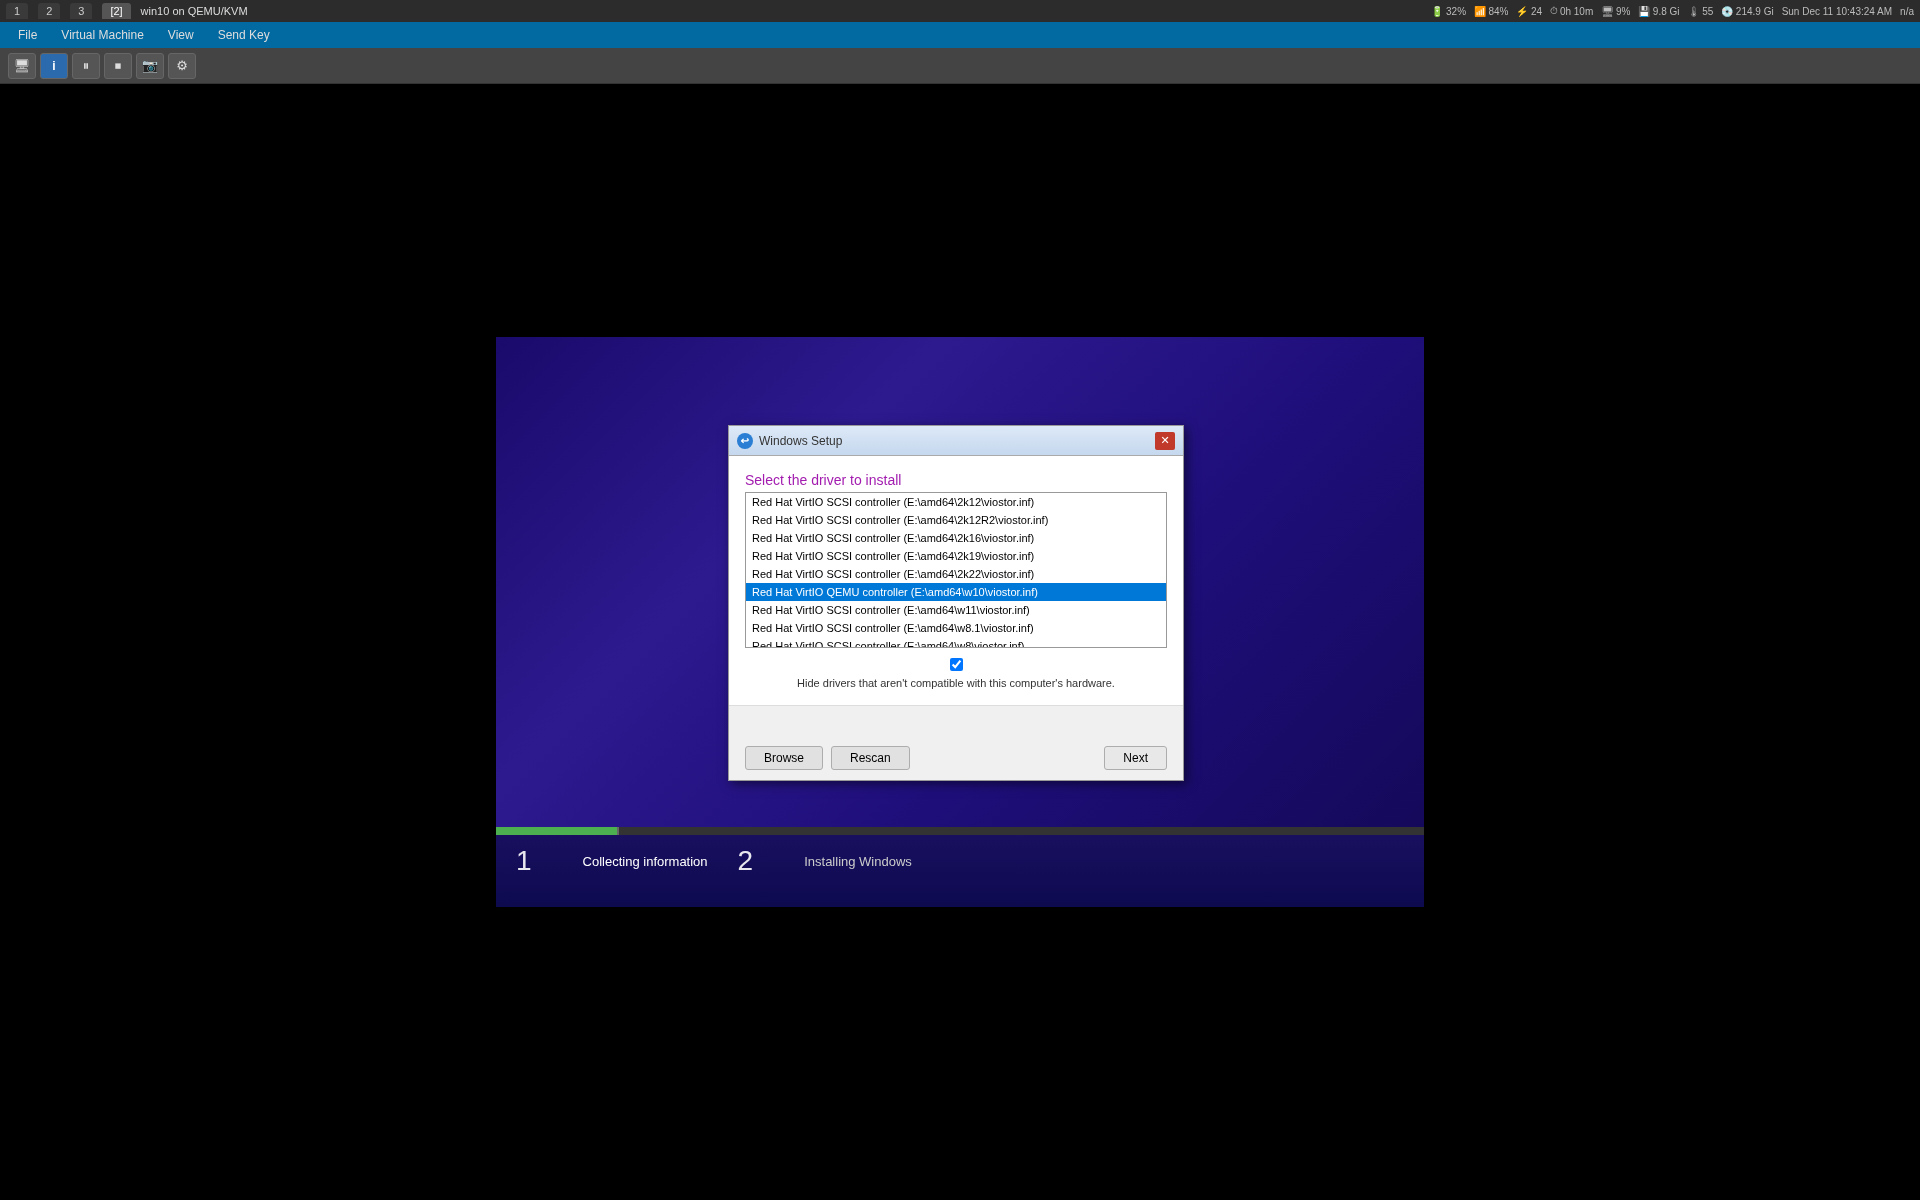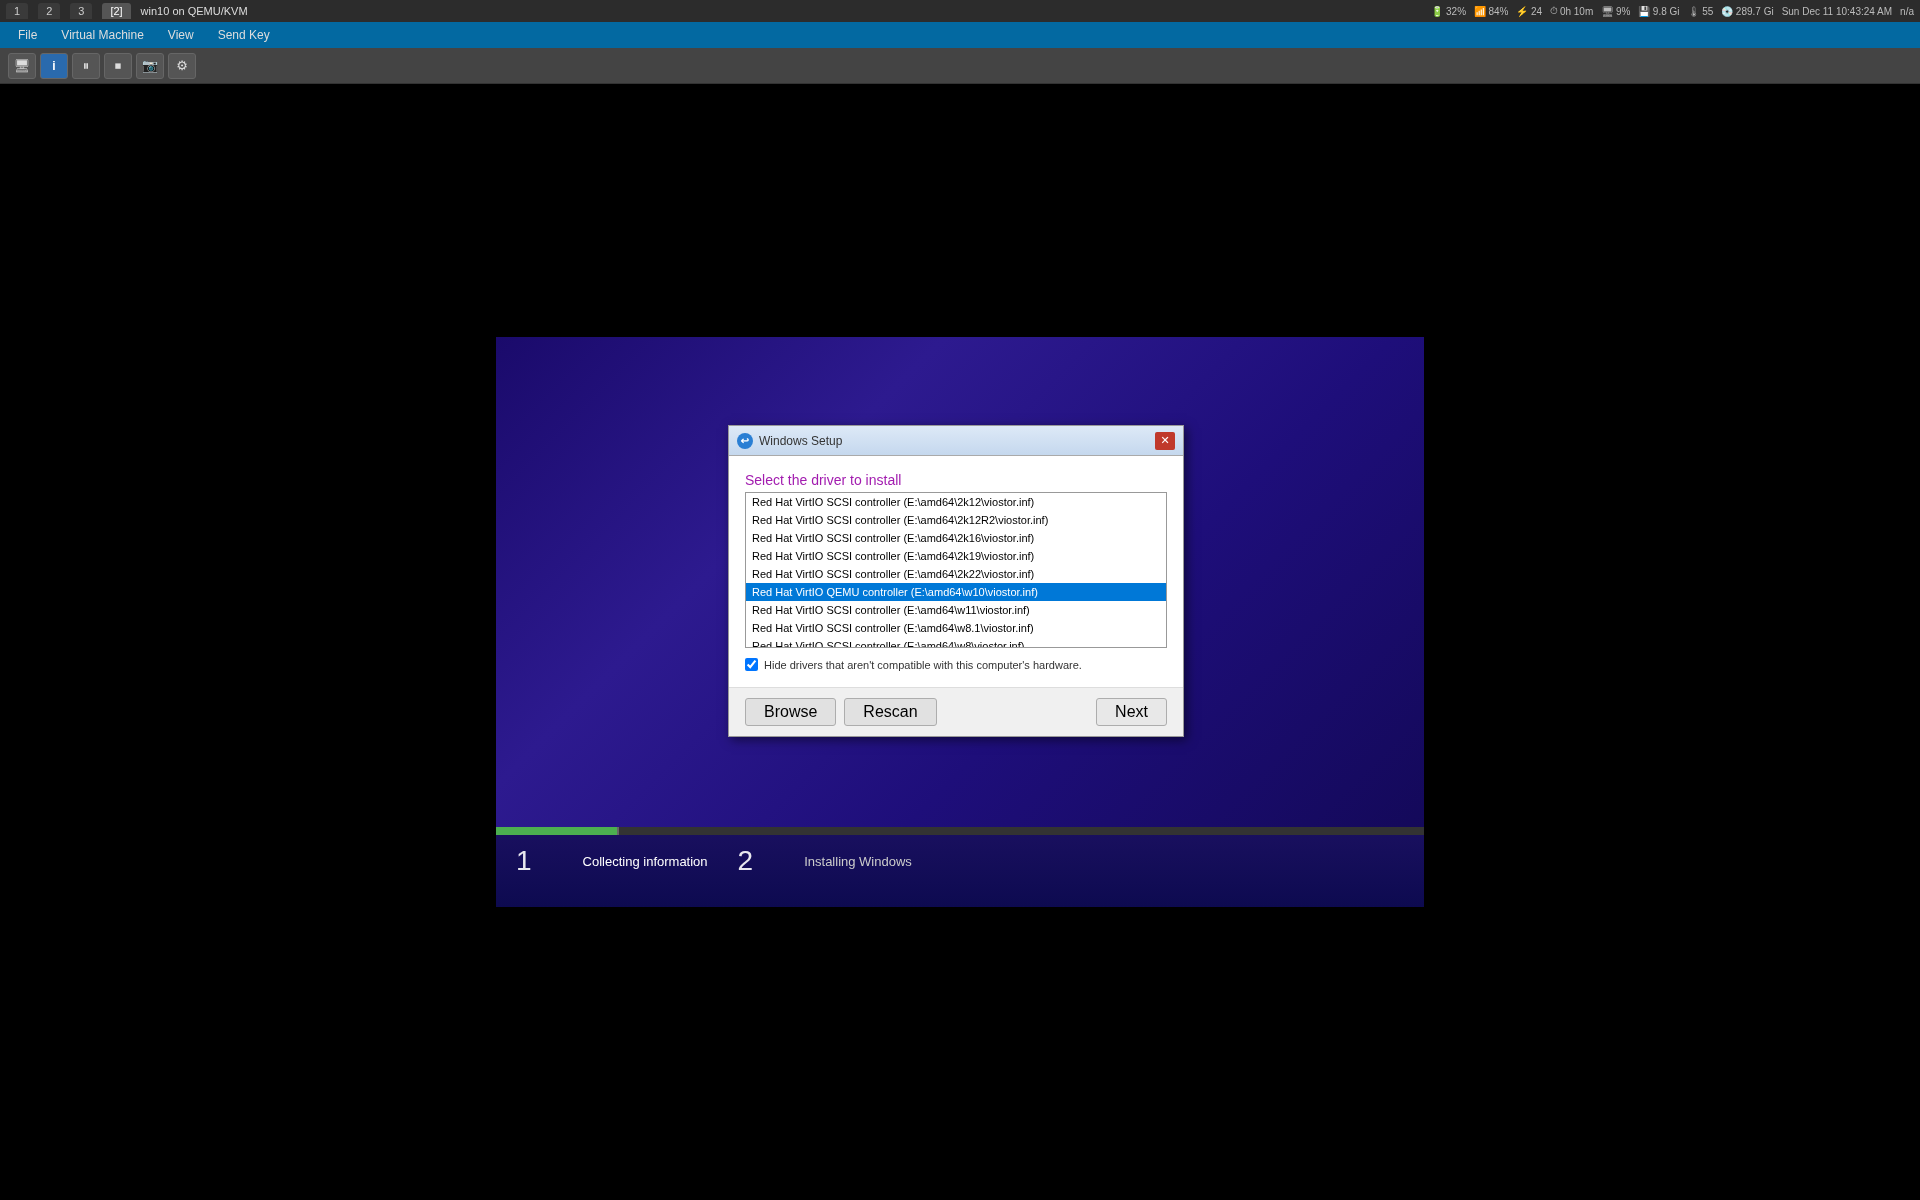--- a/index.html
+++ b/index.html
@@ -211,42 +211,44 @@
       color: #fff;
     }
 
     .checkbox-row {
       display: flex;
       align-items: center;
       gap: 6px;
       margin-top: 10px;
       font-size: 11px;
       color: #333;
+      flex-direction: column;
     }
 
     .dialog-footer {
       padding: 10px 16px;
       background: #f0f0f0;
       border-top: 1px solid #ddd;
       display: flex;
       align-items: center;
       justify-content: space-between;
     }
     .footer-left {
       display: flex;
       gap: 8px;
     }
     .dialog-btn {
       padding: 4px 18px;
       background: #e1e1e1;
       border: 1px solid #adadad;
       border-radius: 3px;
-      font-size: 16px;
+      font-size: 12px;
       cursor: pointer;
       color: #000;
+      margin-top: 30px;
     }
     .dialog-btn.primary {
       background: #e8e8e8;
     }
 
     
     #bottom-area {
       position: absolute;
       bottom: 0;
       left: 0;
@@ -330,21 +332,21 @@
   <div class="tab-item active">[2]</div>
   <div class="topbar-title">win10 on QEMU/KVM</div>
   <div class="topbar-right">
     <span class="status-item">🔋 <span>32%</span></span>
     <span class="status-item">📶 <span>84%</span></span>
     <span class="status-item">⚡ <span>24</span></span>
     <span class="status-item">⏱ <span>0h 10m</span></span>
     <span class="status-item">🖥 <span>9%</span></span>
     <span class="status-item">💾 <span>9.8 Gi</span></span>
     <span class="status-item">🌡 <span>55</span></span>
-    <span class="status-item">💿 <span>289.7 Gi</span></span>
+    <span class="status-item">💿 <span>214.9 Gi</span></span>
     <span class="status-item">Sun Dec 11  10:43:24 AM</span>
     <span class="status-item">n/a</span>
   </div>
 </div>
 
 <div id="menubar">
   <div class="menu-item">File</div>
   <div class="menu-item">Virtual Machine</div>
   <div class="menu-item">View</div>
   <div class="menu-item">Send Key</div>

